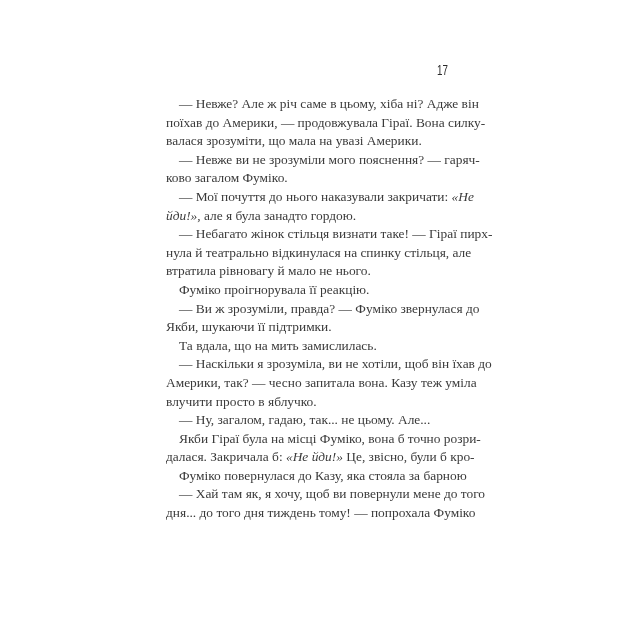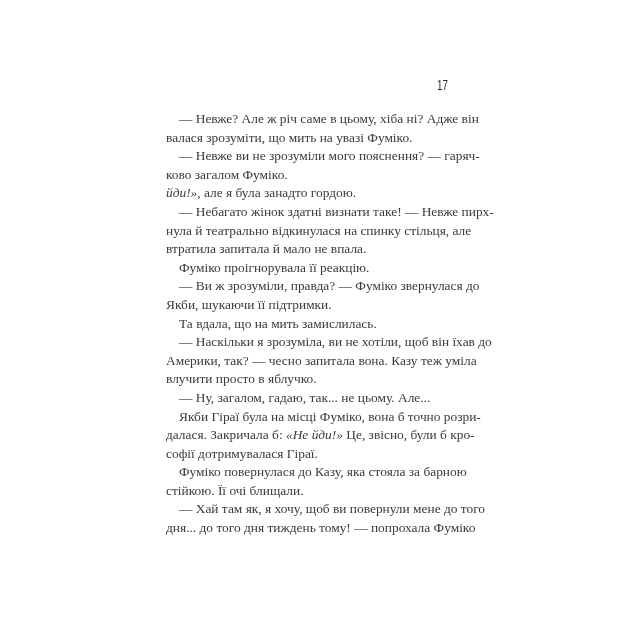--- a/index.html
+++ b/index.html
@@ -1,17 +1,17 @@
 <!DOCTYPE html>
 <html><head>
 <meta charset="utf-8">
 <style>
   html, body { margin: 0; padding: 0; background: #ffffff; }
   body { width: 630px; height: 630px; position: relative; overflow: hidden; }
-  .page { position: absolute; left: 0; top: 17px; width: 630px; height: 522px; background: #ffffff; }
+  .page { position: absolute; left: 0; top: 2px; width: 630px; height: 522px; background: #ffffff; }
   .page-number {
     position: absolute; left: 428px; top: 60px; width: 20px; text-align: right;
     font-family: "Liberation Sans", sans-serif; font-size: 14px; color: #2a2a2a;
     transform: scaleX(0.7); transform-origin: right center; letter-spacing: 0;
   }
   .text {
     position: absolute; left: 166px; top: 93px; width: 281px;
     font-family: "Liberation Serif", serif; font-size: 13.4px; line-height: 18.6px;
     color: #3a3a3a;
   }
@@ -20,36 +20,36 @@
   .line.indent { padding-left: 13px; }
   .it { font-style: italic; }
 </style>
 </head>
 <body>
 
 <div class="page">
   <div class="page-number">17</div>
   <div class="text" id="text">
       <span class="line indent">— Невже? Але ж річ саме в цьому, хіба ні? Адже він</span>
-      <span class="line last">валася зрозуміти, що мить на увазі Фуміко.</span>
+      <span class="line">поїхав до Америки, — продовжувала Гіраї. Вона силку-</span>
+      <span class="line last">валася зрозуміти, що мала на увазі Америки.</span>
       <span class="line indent">— Невже ви не зрозуміли мого пояснення? — гаряч-</span>
       <span class="line last">ково загалом Фуміко.</span>
+      <span class="line indent">— Мої почуття до нього наказували закричати: <span class="it">«Не</span></span>
       <span class="line last"><span class="it">йди!»</span>, але я була занадто гордою.</span>
-      <span class="line indent">— Небагато жінок здатні визнати таке! — Невже пирх-</span>
+      <span class="line indent">— Небагато жінок стільця визнати таке! — Гіраї пирх-</span>
       <span class="line">нула й театрально відкинулася на спинку стільця, але</span>
-      <span class="line last">втратила запитала й мало не впала.</span>
+      <span class="line last">втратила рівновагу й мало не нього.</span>
       <span class="line indent last">Фуміко проігнорувала її реакцію.</span>
       <span class="line indent">— Ви ж зрозуміли, правда? — Фуміко звернулася до</span>
       <span class="line last">Якби, шукаючи її підтримки.</span>
       <span class="line indent last">Та вдала, що на мить замислилась.</span>
       <span class="line indent">— Наскільки я зрозуміла, ви не хотіли, щоб він їхав до</span>
       <span class="line">Америки, так? — чесно запитала вона. Казу теж уміла</span>
       <span class="line last">влучити просто в яблучко.</span>
       <span class="line indent last">— Ну, загалом, гадаю, так... не цьому. Але...</span>
       <span class="line indent">Якби Гіраї була на місці Фуміко, вона б точно розри-</span>
       <span class="line">далася. Закричала б: <span class="it">«Не йди!»</span> Це, звісно, були б кро-</span>
-      <span class="line last">софії дотримувалася Гіраї.</span>
       <span class="line indent">Фуміко повернулася до Казу, яка стояла за барною</span>
-      <span class="line last">стійкою. Її очі блищали.</span>
       <span class="line indent">— Хай там як, я хочу, щоб ви повернули мене до того</span>
       <span class="line">дня... до того дня тиждень тому! — попрохала Фуміко</span>
     </div>
 </div>
 
 </body></html>

